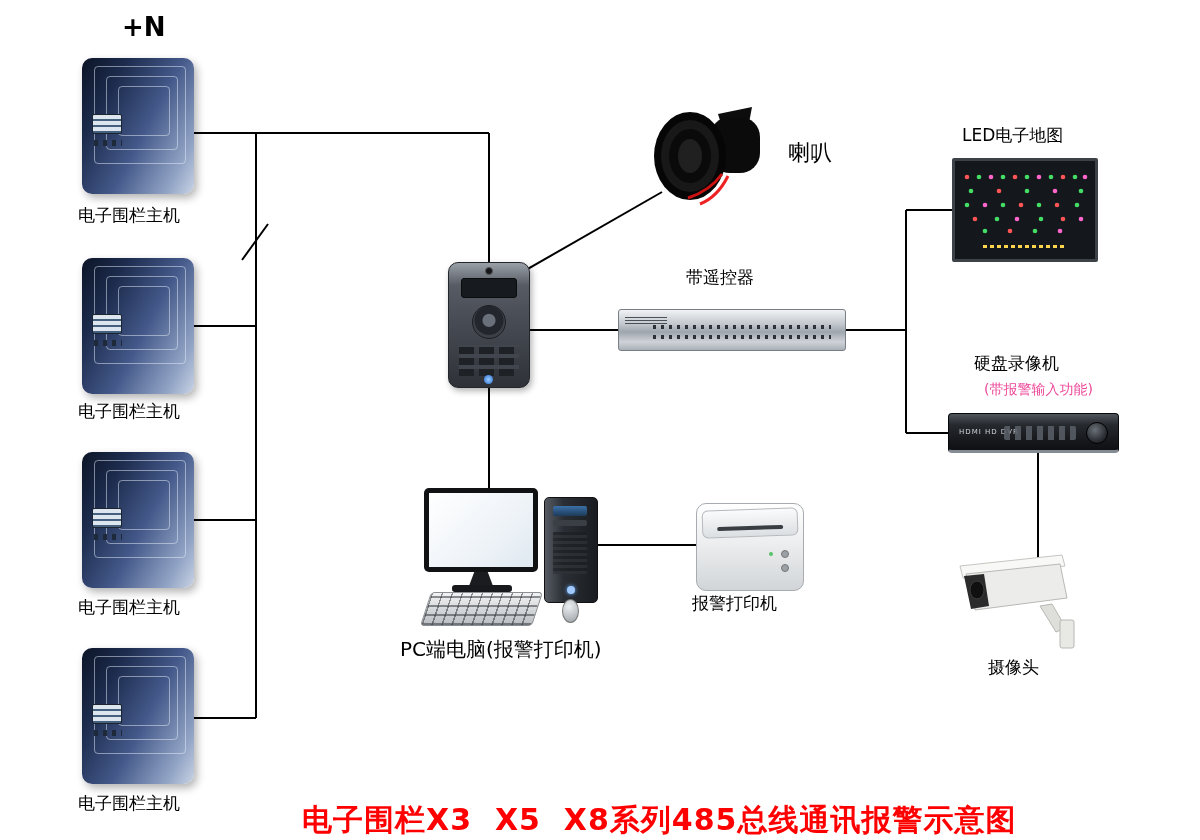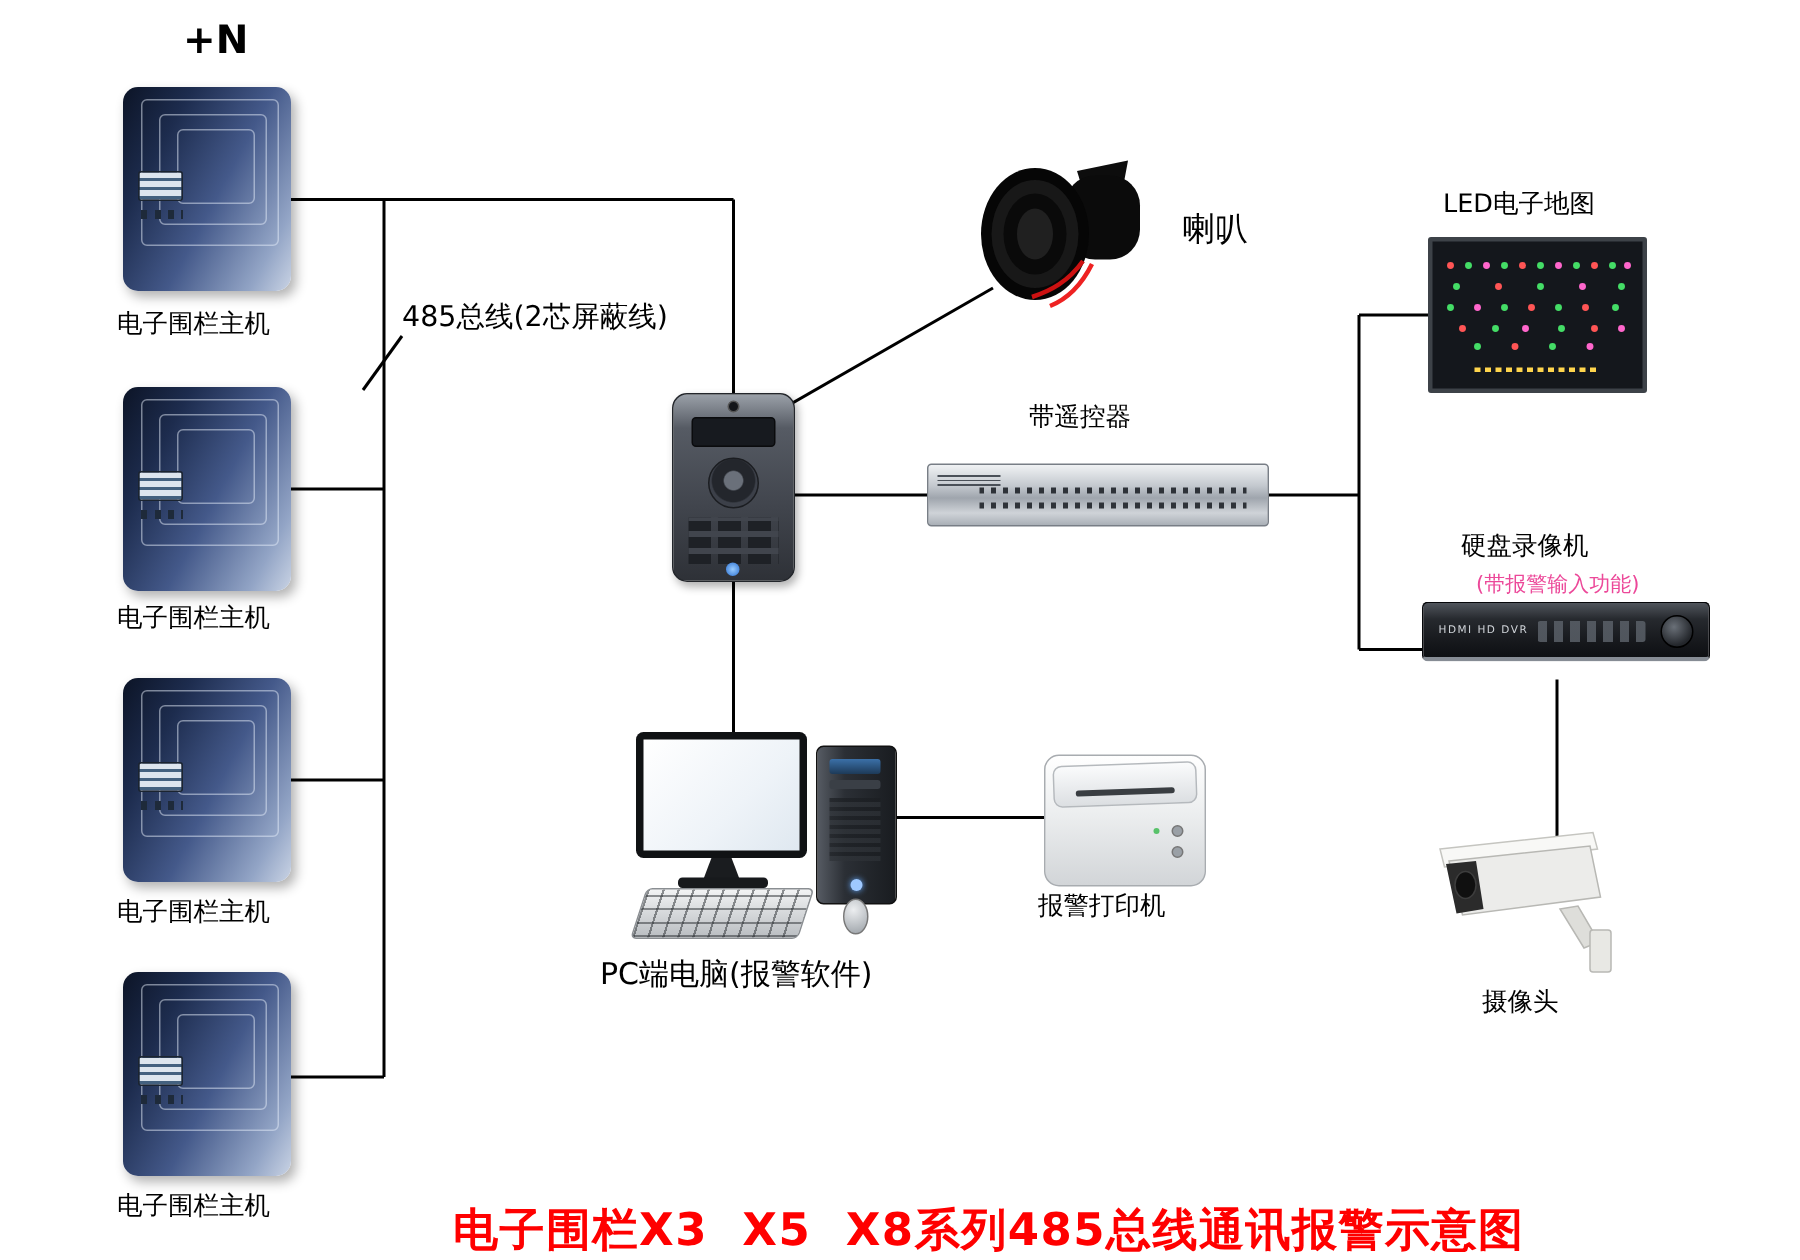--- a/index.html
+++ b/index.html
@@ -50,21 +50,21 @@
     background:repeating-linear-gradient(0deg,#4a5058 0 1px,transparent 1px 3px)}
   .linkage .trow{position:absolute;left:34px;right:14px;height:4px;
     background:repeating-linear-gradient(90deg,#2e3238 0 3px,transparent 3px 8px)}
   .linkage .r1{top:15px}.linkage .r2{top:25px}
 
   
   .ledmap{position:absolute;left:952px;top:158px;width:146px;height:104px;background:#14171c;
     border:3px solid #3d4248;border-radius:2px}
 
   
-  .dvr{position:absolute;left:948px;top:401px;width:192px;height:40px;border-radius:4px;border:1px solid #06070a;
+  .dvr{position:absolute;left:948px;top:413px;width:171px;height:40px;border-radius:4px;border:1px solid #06070a;
     background:linear-gradient(180deg,#50555c 0%,#26292e 30%,#17191d 70%,#0e1013 100%);border-bottom:3px solid #868c94}
   .dvr .txt{position:absolute;left:10px;top:14px;font-size:7px;color:#cfd3d8;letter-spacing:1px}
   .dvr .btns{position:absolute;right:42px;top:12px;width:72px;height:14px;border-radius:2px;opacity:.85;
     background:repeating-linear-gradient(90deg,#5a6068 0 6px,transparent 6px 11px)}
   .dvr .knob{position:absolute;right:10px;top:8px;width:22px;height:22px;border-radius:50%;border:1px solid #000;
     background:radial-gradient(circle at 40% 35%,#6a7078,#23262b 70%)}
 
   
   .monitor{position:absolute;left:424px;top:488px;width:114px;height:84px;background:#101214;border-radius:5px;padding:5px}
   .monitor .screen{width:100%;height:100%;background:linear-gradient(135deg,#ffffff 0%,#eef3f8 60%,#dfe8f0 100%)}
@@ -153,21 +153,20 @@
 
   <div class="fh" style="left:82px;top:648px">
     <i class="l1"></i>
     <i class="l2"></i>
     <i class="l3"></i>
     <span class="scr"></span>
     <span class="btns"></span>
   </div>
   <div class="label" style="left:78px;top:792px">电子围栏主机</div>
 
-  <div class="label" style="left:268px;top:198px;font-size:19px">485总线(2芯屏蔽线)</div>
 
   <div class="k6">
     <span class="cam"></span>
     <span class="scr"></span>
     <span class="dpad"></span>
     <span class="keys"></span>
     <span class="logo"></span>
   </div>
 
   <svg class="abs" style="left:652px;top:92px" width="120" height="118" viewBox="0 0 120 118">
@@ -266,21 +265,21 @@
   <div class="mon-stand"></div>
   <div class="mon-base"></div>
   <div class="tower">
     <span class="bay"></span>
     <span class="bay2"></span>
     <span class="vent"></span>
     <span class="power"></span>
   </div>
   <div class="keyboard"></div>
   <div class="mouse"></div>
-  <div class="label" style="left:400px;top:636px;font-size:20px">PC端电脑(报警软件)</div>
+  <div class="label" style="left:400px;top:636px;font-size:20px">PC端电脑(报警打印机)</div>
 
   <div class="printer">
     <div class="top">
       <span class="slot"></span>
     </div>
     <span class="btn b1"></span>
     <span class="btn b2"></span>
     <span class="led"></span>
   </div>
   <div class="label" style="left:692px;top:592px">报警打印机</div>

